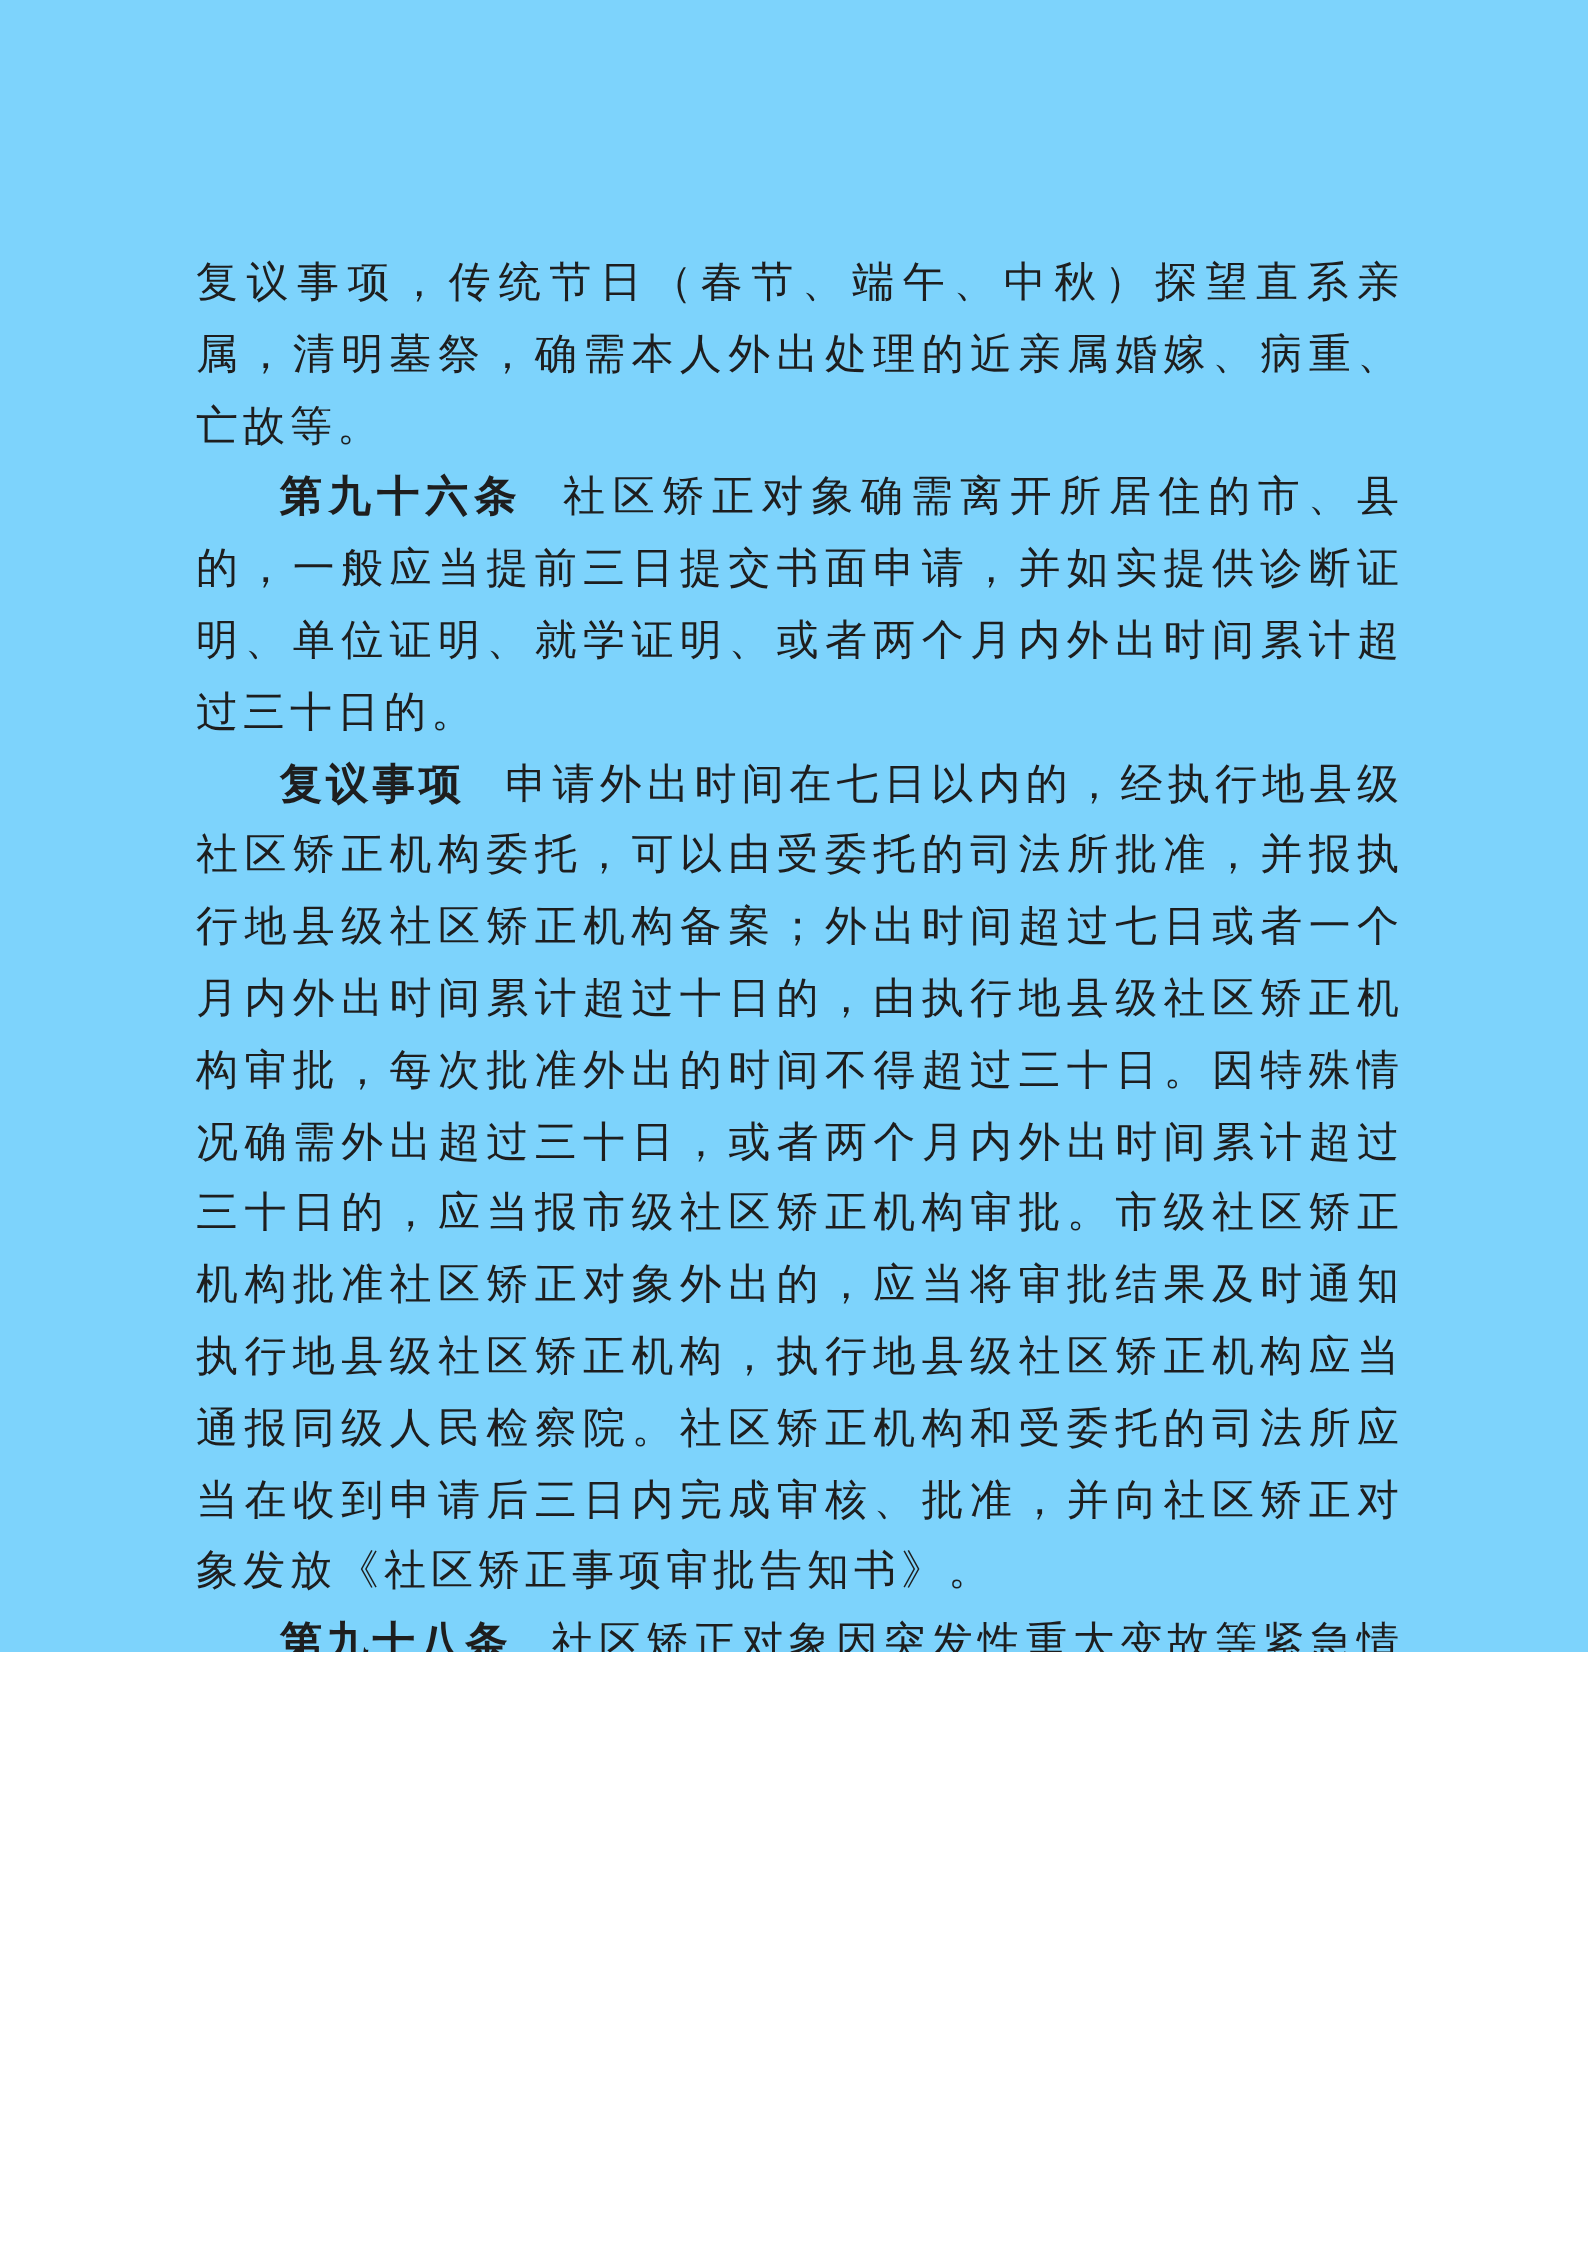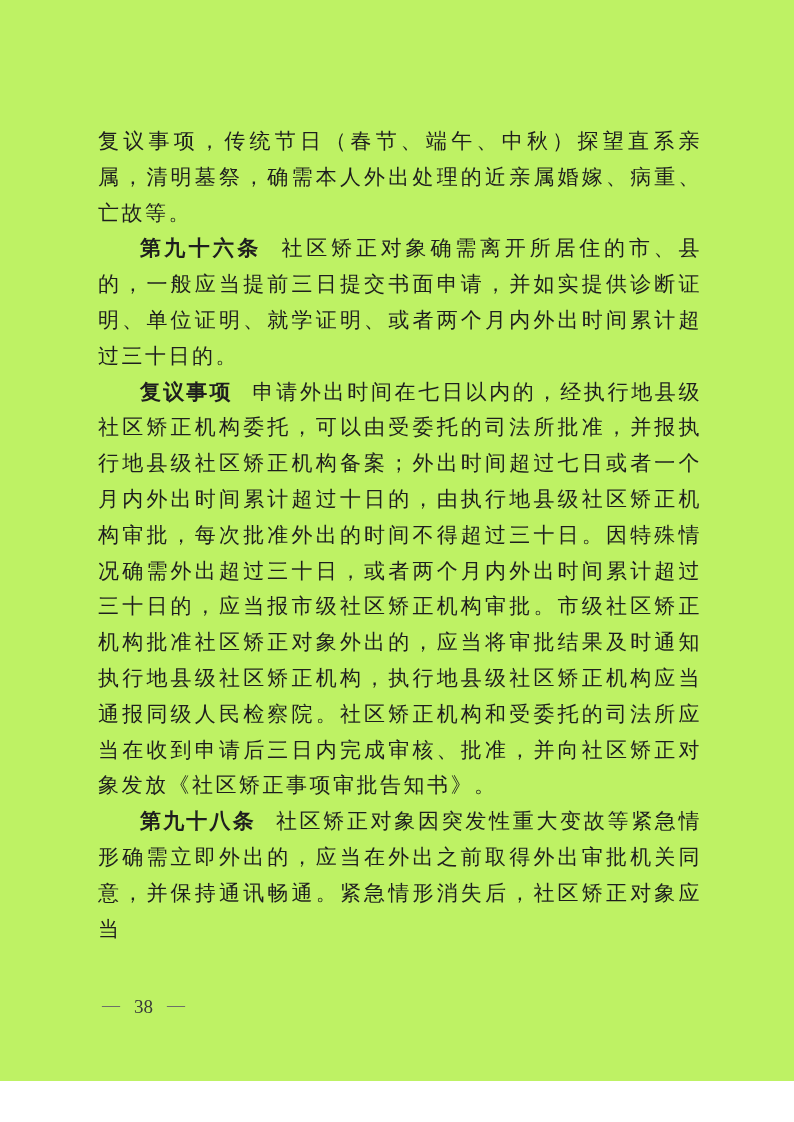--- a/index.html
+++ b/index.html
@@ -3,22 +3,22 @@
 <meta charset="utf-8">
 <style>
   html, body {
     margin: 0;
     padding: 0;
     background: #ffffff;
   }
   .page {
     position: relative;
     width: 794px;
-    height: 1081px;
-    background: #bef264;
+    height: 826px;
+    background: #7dd3fc;
     overflow: hidden;
     font-family: "Liberation Serif", "DejaVu Serif", serif;
     color: #1e1e1e;
   }
   .content {
     position: absolute;
     left: 98px;
     top: 124px;
     width: 604px;
   }

